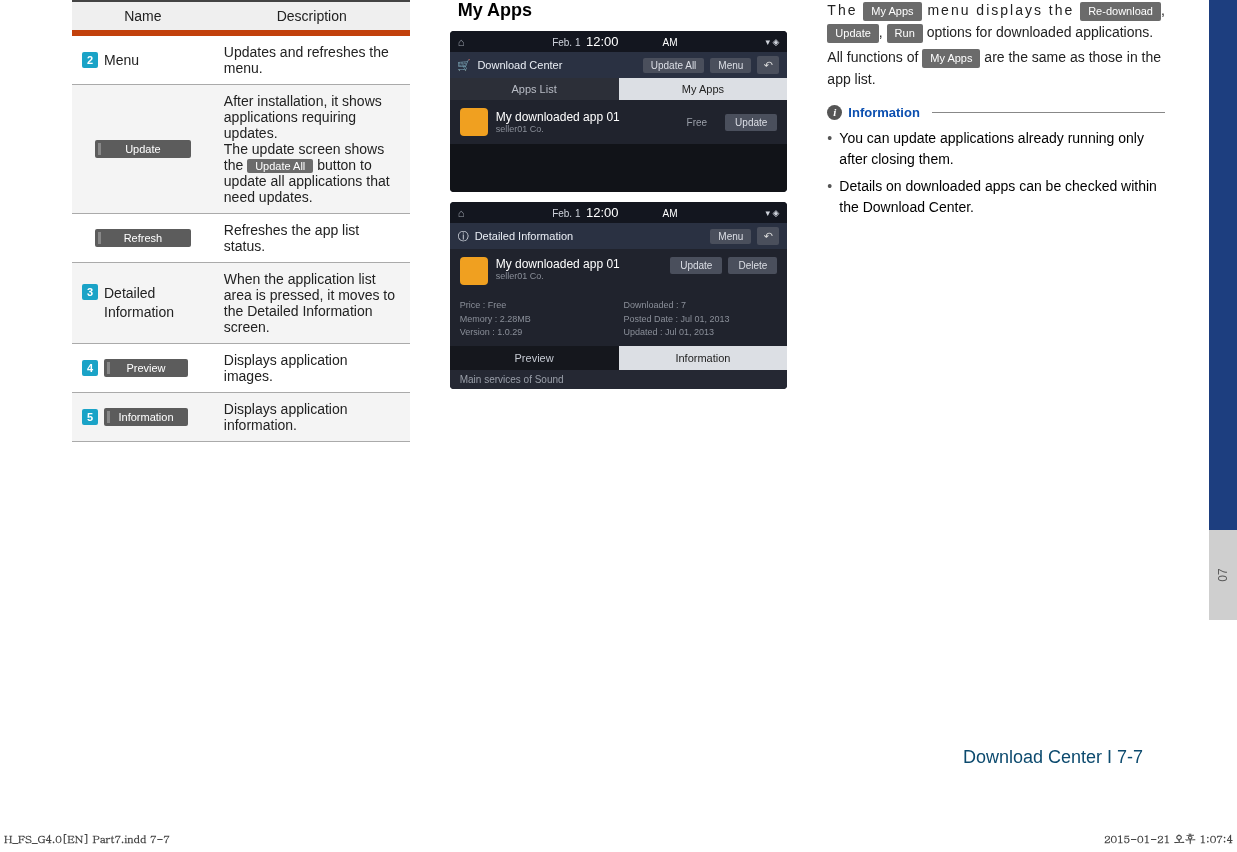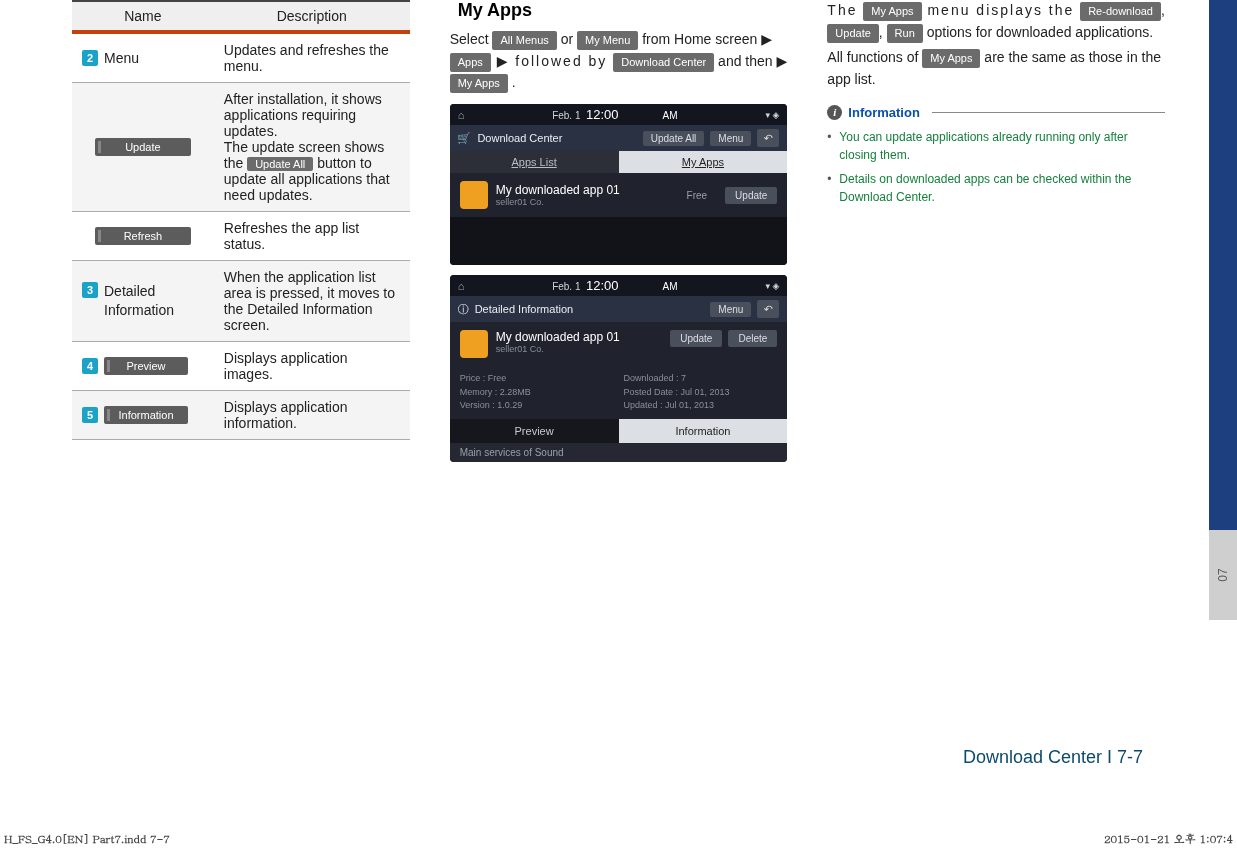--- a/index.html
+++ b/index.html
@@ -48,21 +48,21 @@
 
   
   table.defs {
     width: 100%;
     border-collapse: collapse;
     font-size: 14px;
   }
   table.defs th {
     background: #efefef;
     border-top: 2px solid #444;
-    border-bottom: 4px solid #c2410c;
+    border-bottom: 6px solid #c2410c;
     padding: 6px 8px;
     font-weight: normal;
     text-align: center;
     color: #222;
   }
   table.defs td {
     border-bottom: 1px solid #aaa;
     padding: 8px 10px;
     vertical-align: middle;
     color: #222;
@@ -157,21 +157,21 @@
     color: #dcdfe6;
     font-size: 10px;
     padding: 2px 8px;
     border-radius: 2px;
   }
   .dev-title .back {
     width: 22px; height: 18px; background:#4a4f5c; border-radius:2px;
     display:flex;align-items:center;justify-content:center;color:#ddd;font-size:11px;
   }
   .dev-tabs { display:flex; }
-  .dev-tabs div{ flex:1; text-align:center; padding:5px 0; font-size:11px;text-decoration:underline;}
+  .dev-tabs div{ flex:1; text-align:center; padding:5px 0; font-size:11px;}
   .dev-tabs .inactive{ background:#2c2f38; color:#b8bcc5;}
   .dev-tabs .active{ background:#dcdfe4; color:#222;}
   .dev-row {
     display:flex; align-items:center; gap:8px;
     padding:8px 10px; background:#20232d;
   }
   .dev-row .app-icon{ width:28px;height:28px;background:#f0a020;border-radius:4px;flex:0 0 auto;}
   .dev-row .app-name{ flex:1; color:#fff; font-size:12px;}
   .dev-row .app-sub{ color:#8a8f99; font-size:9px; display:block;}
   .dev-row .free{ color:#9a9fa9; font-size:10px; margin-right:10px;}
@@ -192,21 +192,21 @@
     display:flex; align-items:center; gap:6px;
     color:#0b4fb0; font-weight:bold; font-size:13px;
     margin: 14px 0 8px;
   }
   .info-head .i-icon{
     width:15px;height:15px;border-radius:50%;background:#555;color:#fff;
     display:inline-flex;align-items:center;justify-content:center;
     font-style:italic;font-family: Georgia, serif;font-size:11px;font-weight:bold;
   }
   .info-head .line{ flex:1;border-top:1px solid #888;margin-left:6px;}
-  ul.info-list{ list-style:none; font-size:12px; color:#15803d; line-height:1.5;}
+  ul.info-list{ list-style:none; font-size:14px; color:#000000; line-height:1.5;}
   ul.info-list li{ position:relative; padding-left:12px; margin-bottom:6px;}
   ul.info-list li::before{ content:"•"; position:absolute; left:0; color:#555;}
 
   .page-footer {
     position:absolute;
     right: 94px;
     bottom: 84px;
     font-size: 18px;
     color:#0c4a6e;
   }
@@ -291,23 +291,20 @@
           </div>
             </td>
           <td>Displays application information.</td>
         </tr>
       </tbody>
     </table>
   </div>
 
   <div class="col">
     <div class="section-title">My Apps</div>
-    <p class="body-text">
-      <span>Select </span><span class="btn-chip-sm">All Menus</span><span> or </span><span class="btn-chip-sm">My Menu</span><span class="spaced-off"> from Home screen ▶ </span><span class="btn-chip-sm">Apps</span><span class="spaced"> ▶ followed by </span><span class="btn-chip-sm">Download Center</span><span> and then ▶ </span><span class="btn-chip-sm">My Apps</span><span> .</span>
-    </p>
 
     <div class="device">
       <div class="dev-status">
         <span class="home-icon">⌂</span>
         <span><span>Feb. 1</span>&nbsp;&nbsp;<span class="clock"><span>12:00</span><sub>AM</sub></span></span>
         <span style="font-size:9px;">▾ ◈</span>
       </div>
       <div class="dev-title">
         <div class="t-left">
             <span>🛒</span>

